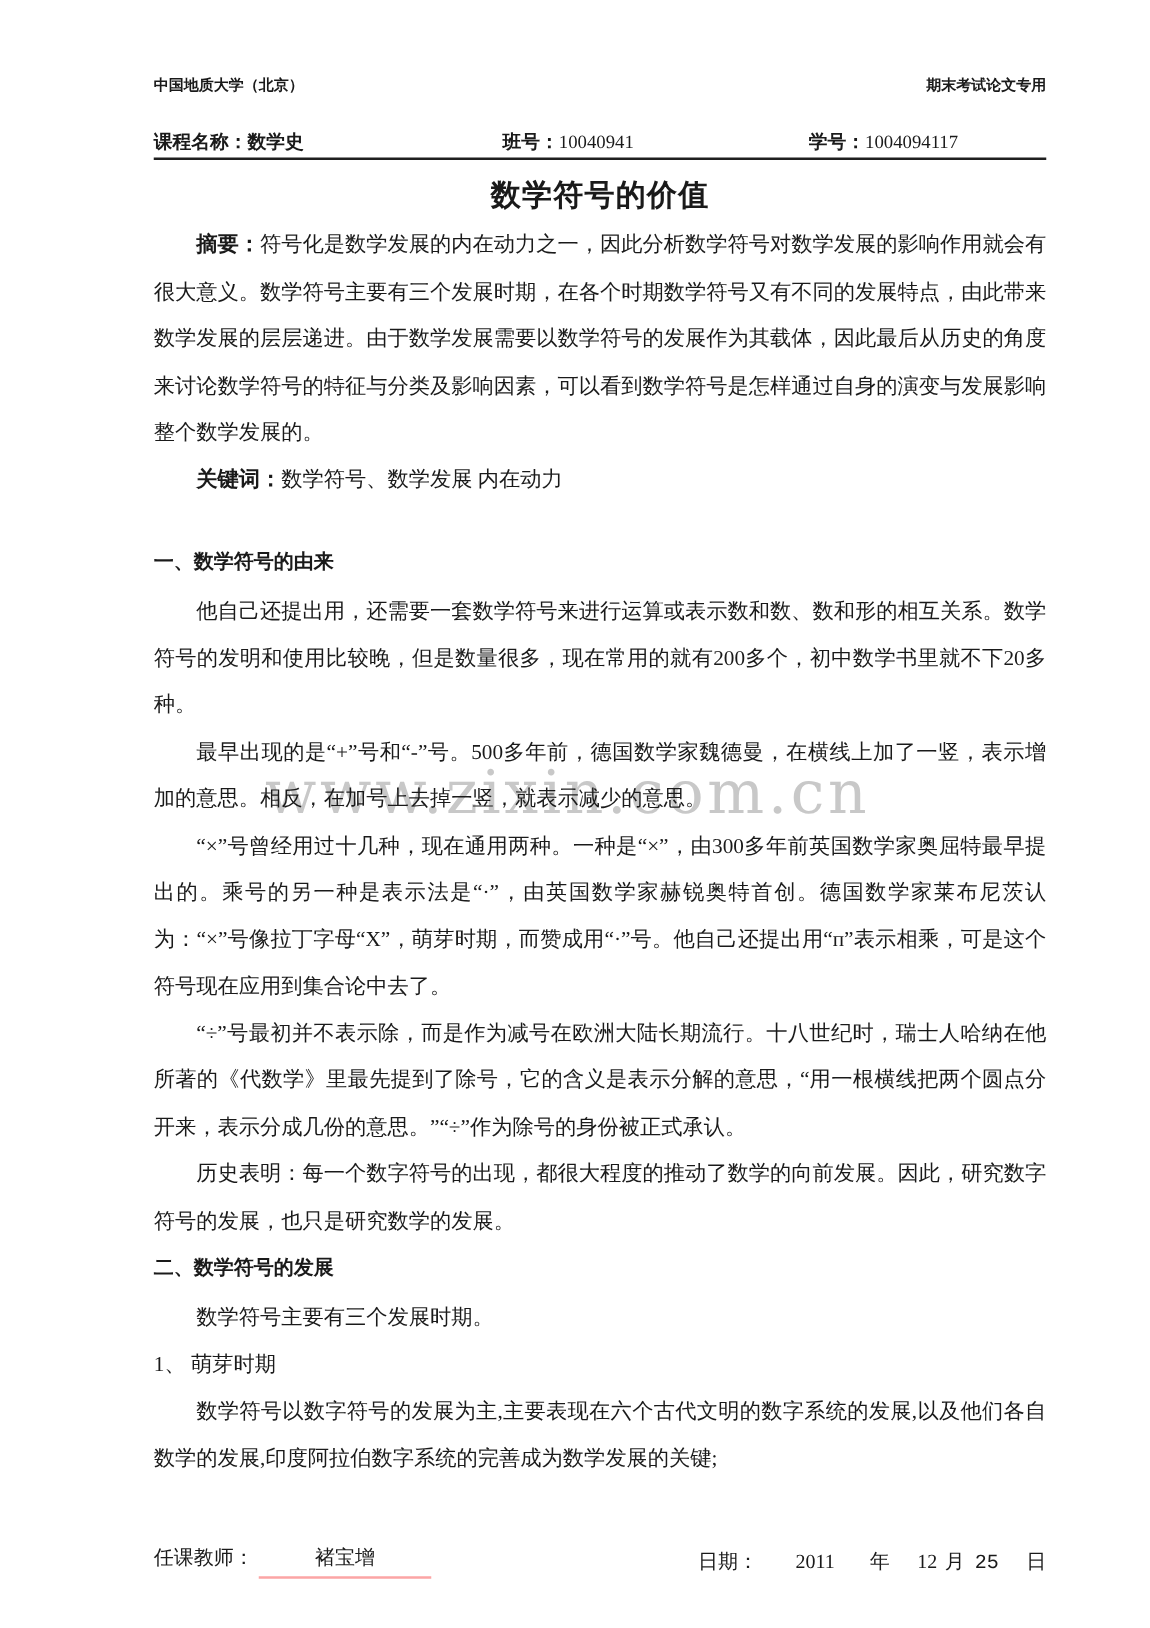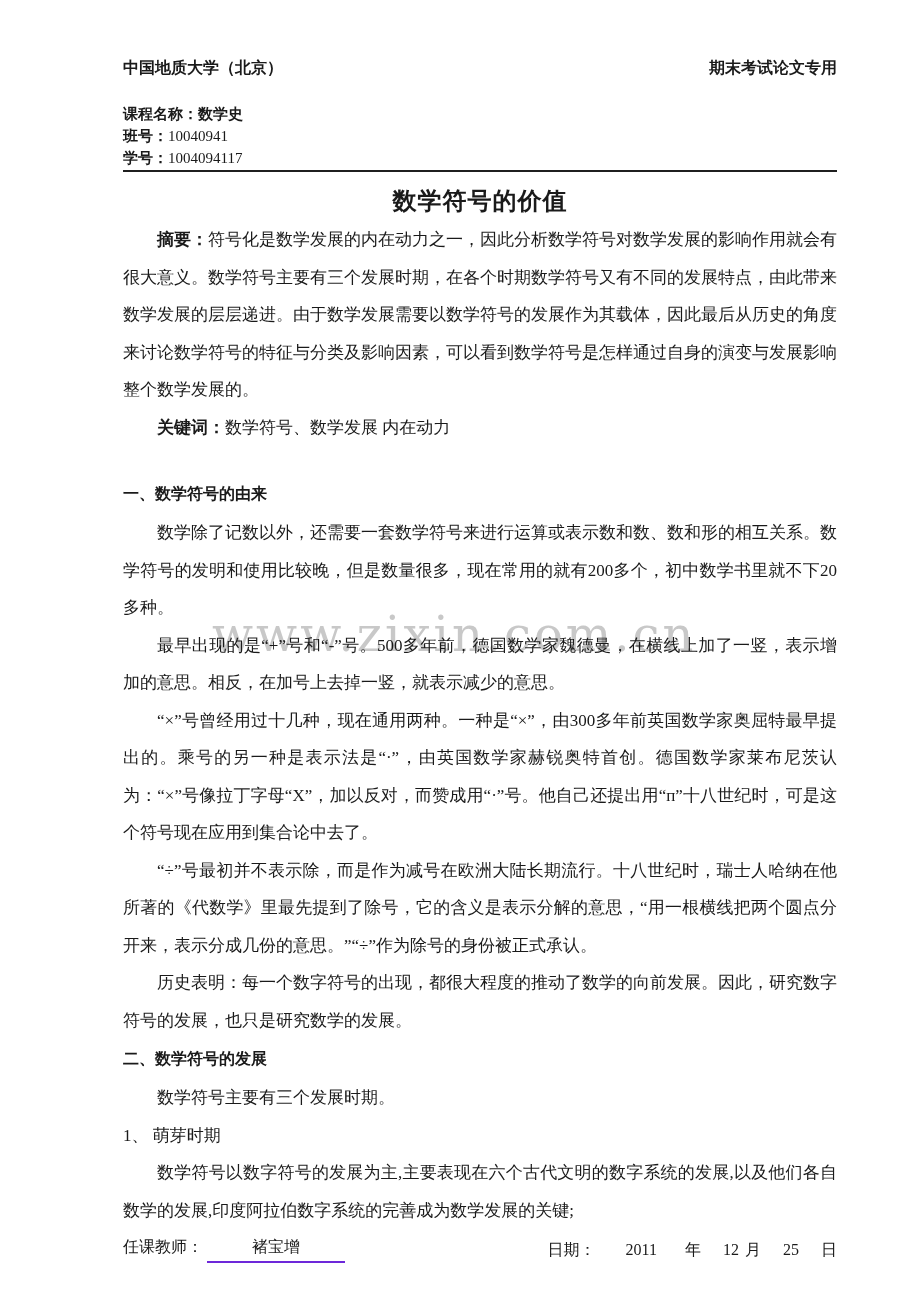--- a/index.html
+++ b/index.html
@@ -15,23 +15,23 @@
     font-family:"DejaVu Serif", serif;
     font-size:48px; line-height:60px; letter-spacing:3px;
     color:#c8c8c8; white-space:nowrap;
     user-select:none; pointer-events:none;
   }
 
   .content { position:relative; z-index:1; padding:57px 83px 0 123px; }
 
   
   .doc-header { font-family:"Liberation Sans", sans-serif; font-weight:bold; }
-  .school-row { display:flex; justify-content:space-between; font-size:16px; line-height:22px; }
+  .school-row { display:flex; justify-content:space-between; font-size:12px; line-height:22px; }
   .info-block { margin-top:24px; border-bottom:2px solid #1f1f1f; padding-bottom:1px; }
-  .info-row { display:flex; font-size:15px; line-height:22px;flex-direction:column; }
+  .info-row { display:flex; font-size:15px; line-height:22px; }
   .info-row .cell { white-space:nowrap; }
   .r1-c1 { width:279px; }
   .r1-c2 { width:245px; }
   .r2-c1 { width:174px; }
   .num { font-family:"Liberation Serif", serif; font-weight:normal; }
 
   
   .doc-title {
     font-family:"Liberation Sans", sans-serif;
     font-size:24px; font-weight:bold; text-align:center;
@@ -53,29 +53,29 @@
   .sec-heading.first { margin-top:28px; }
 
   
   .doc-footer {
     position:absolute; left:123px; right:83px; top:1234px; z-index:1;
     display:flex; justify-content:space-between; align-items:flex-end;
     font-family:"Liberation Sans", sans-serif; font-size:16px; line-height:26px;
   }
   .teacher-line {
     display:inline-block; min-width:118px; text-align:center;
-    border-bottom:2px solid #6d28d9; margin-left:4px; padding:0 10px 1px 10px;
+    border-bottom:2px solid #fca5a5; margin-left:4px; padding:0 10px 1px 10px;
     font-family:"Liberation Serif", serif; font-weight:normal;
   }
   .date-part { display:inline-block; }
   .d-year  { margin-left:30px; }
   .d-yunit { margin-left:28px; }
   .d-month { margin-left:22px; }
   .d-munit { margin-left:6px; }
-  .d-day   { margin-left:22px; }
+  .d-day   { margin-left:8px;font-family:Liberation Mono, monospace; }
   .d-dunit { margin-left:22px; }
 </style>
 </head>
 <body>
 
 <div class="page">
 
   <div class="watermark">www.zixin.com.cn</div>
 
   <div class="content">
@@ -95,23 +95,23 @@
     </div>
 
     <h1 class="doc-title">数学符号的价值</h1>
 
     <p class="para"><span class="lead-label">摘要：</span><span>符号化是数学发展的内在动力之一，因此分析数学符号对数学发展的影响作用就会有很大意义。数学符号主要有三个发展时期，在各个时期数学符号又有不同的发展特点，由此带来数学发展的层层递进。由于数学发展需要以数学符号的发展作为其载体，因此最后从历史的角度来讨论数学符号的特征与分类及影响因素，可以看到数学符号是怎样通过自身的演变与发展影响整个数学发展的。</span></p>
 
     <p class="para"><span class="lead-label">关键词：</span><span>数学符号、数学发展 内在动力</span></p>
 
     <h2 class="sec-heading first">一、数学符号的由来</h2>
 
-    <p class="para">数学除了记数以外，还需要一套数学符号来进行运算或表示数和数、数和形的相互关系。数学符号的发明和使用比较晚，但是数量很多，现在常用的就有200多个，初中数学书里就不下20多种。</p>
+    <p class="para">他自己还提出用，还需要一套数学符号来进行运算或表示数和数、数和形的相互关系。数学符号的发明和使用比较晚，但是数量很多，现在常用的就有200多个，初中数学书里就不下20多种。</p>
     <p class="para">最早出现的是“+”号和“-”号。500多年前，德国数学家魏德曼，在横线上加了一竖，表示增加的意思。相反，在加号上去掉一竖，就表示减少的意思。</p>
-    <p class="para">“×”号曾经用过十几种，现在通用两种。一种是“×”，由300多年前英国数学家奥屈特最早提出的。乘号的另一种是表示法是“·”，由英国数学家赫锐奥特首创。德国数学家莱布尼茨认为：“×”号像拉丁字母“X”，加以反对，而赞成用“·”号。他自己还提出用“п”十八世纪时，可是这个符号现在应用到集合论中去了。</p>
+    <p class="para">“×”号曾经用过十几种，现在通用两种。一种是“×”，由300多年前英国数学家奥屈特最早提出的。乘号的另一种是表示法是“·”，由英国数学家赫锐奥特首创。德国数学家莱布尼茨认为：“×”号像拉丁字母“X”，萌芽时期，而赞成用“·”号。他自己还提出用“п”表示相乘，可是这个符号现在应用到集合论中去了。</p>
     <p class="para">“÷”号最初并不表示除，而是作为减号在欧洲大陆长期流行。十八世纪时，瑞士人哈纳在他所著的《代数学》里最先提到了除号，它的含义是表示分解的意思，“用一根横线把两个圆点分开来，表示分成几份的意思。”“÷”作为除号的身份被正式承认。</p>
     <p class="para">历史表明：每一个数字符号的出现，都很大程度的推动了数学的向前发展。因此，研究数字符号的发展，也只是研究数学的发展。</p>
 
     <h2 class="sec-heading">二、数学符号的发展</h2>
 
     <p class="para">数学符号主要有三个发展时期。</p>
     <p class="para noindent">1、 萌芽时期</p>
     <p class="para">数学符号以数字符号的发展为主,主要表现在六个古代文明的数字系统的发展,以及他们各自数学的发展,印度阿拉伯数字系统的完善成为数学发展的关键;</p>
 
   </div>

